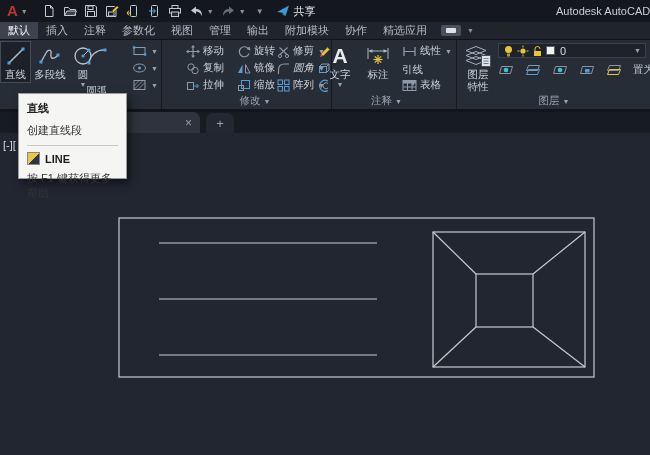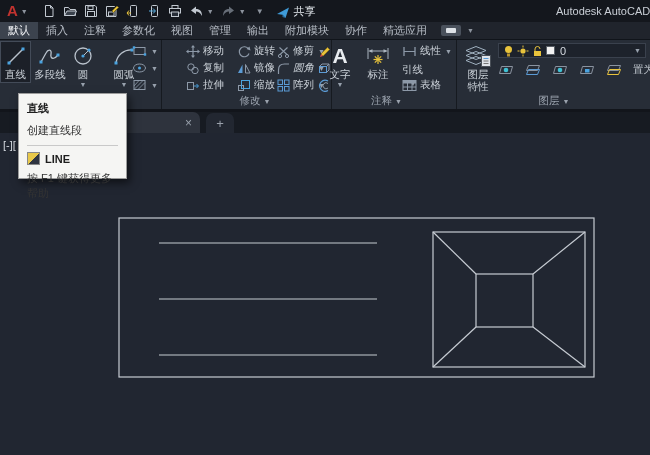--- a/index.html
+++ b/index.html
@@ -6,21 +6,21 @@
   html,body { width:650px; height:455px; overflow:hidden; }
   body { font-family:"Liberation Sans", sans-serif; background:#21262f; position:relative; }
   .app { position:absolute; inset:0; width:650px; height:455px; }
 
   
   .titlebar { position:absolute; left:0; top:0; width:650px; height:22px; background:#14171d; display:flex; align-items:center; overflow:hidden; }
   .logo { color:#c2332f; font-weight:bold; font-size:15px; margin-left:7px; line-height:22px; }
   .caret { color:#8d949e; font-size:7px; margin-left:3px; }
   .qat { display:flex; align-items:center; gap:7px; margin-left:14px; }
   .qat .qbtn { display:flex; align-items:center; }
-  .share { display:flex; align-items:flex-end; gap:4px; margin-left:12px; color:#e2e7ec; font-size:11px; }
+  .share { display:flex; align-items:flex-start; gap:4px; margin-left:12px; color:#e2e7ec; font-size:11px; }
   .apptitle { position:absolute; left:556px; top:5px; color:#c9ced5; font-size:11px; white-space:nowrap; }
 
   
   .tabrow { position:absolute; left:0; top:22px; width:650px; height:18px; background:#20242c; display:flex; align-items:stretch; border-bottom:1px solid #10141a; }
   .rtab { padding:0 8px; font-size:11px; color:#b7bdc6; display:flex; align-items:center; white-space:nowrap; }
   .rtab.active { background:#3c434e; color:#f0f2f5; }
   .ribbon-toggle { display:flex; align-items:center; gap:3px; margin-left:6px; }
   .ribbon-toggle .box { width:20px; height:11px; background:#4a515c; border-radius:2px; display:flex; align-items:center; justify-content:center; }
   .ribbon-toggle .box i { display:block; width:10px; height:5px; background:#dfe3e8; border-radius:1px; }
 
@@ -188,21 +188,21 @@
             <svg width="22" height="22">
               <circle cx="11" cy="11" r="8" stroke="#b9c2cc" fill="none" stroke-width="1.3"></circle>
               <line x1="11" y1="11" x2="17" y2="5" stroke="#b9c2cc" stroke-width="1"></line>
               <circle cx="11" cy="11" r="1.6" fill="#4aa3e0"></circle>
               <circle cx="17" cy="5" r="1.6" fill="#4aa3e0"></circle>
             </svg>
           </span>
         <span>圆</span>
         <span class="dd">▼</span>
       </div>
-      <div class="bigbtn" style="left:109px; width:30px;">
+      <div class="bigbtn" style="left:82px; width:30px;gap:16px;">
         <span class="ic">
             <svg width="22" height="22">
               <path d="M3,18 A15,15 0 0 1 19,5" stroke="#b9c2cc" fill="none" stroke-width="1.3"></path>
               <rect x="1.5" y="16.5" width="3" height="3" fill="#4aa3e0"></rect>
               <rect x="17.5" y="3.5" width="3" height="3" fill="#4aa3e0"></rect>
             </svg>
           </span>
         <span>圆弧</span>
         <span class="dd">▼</span>
       </div>

